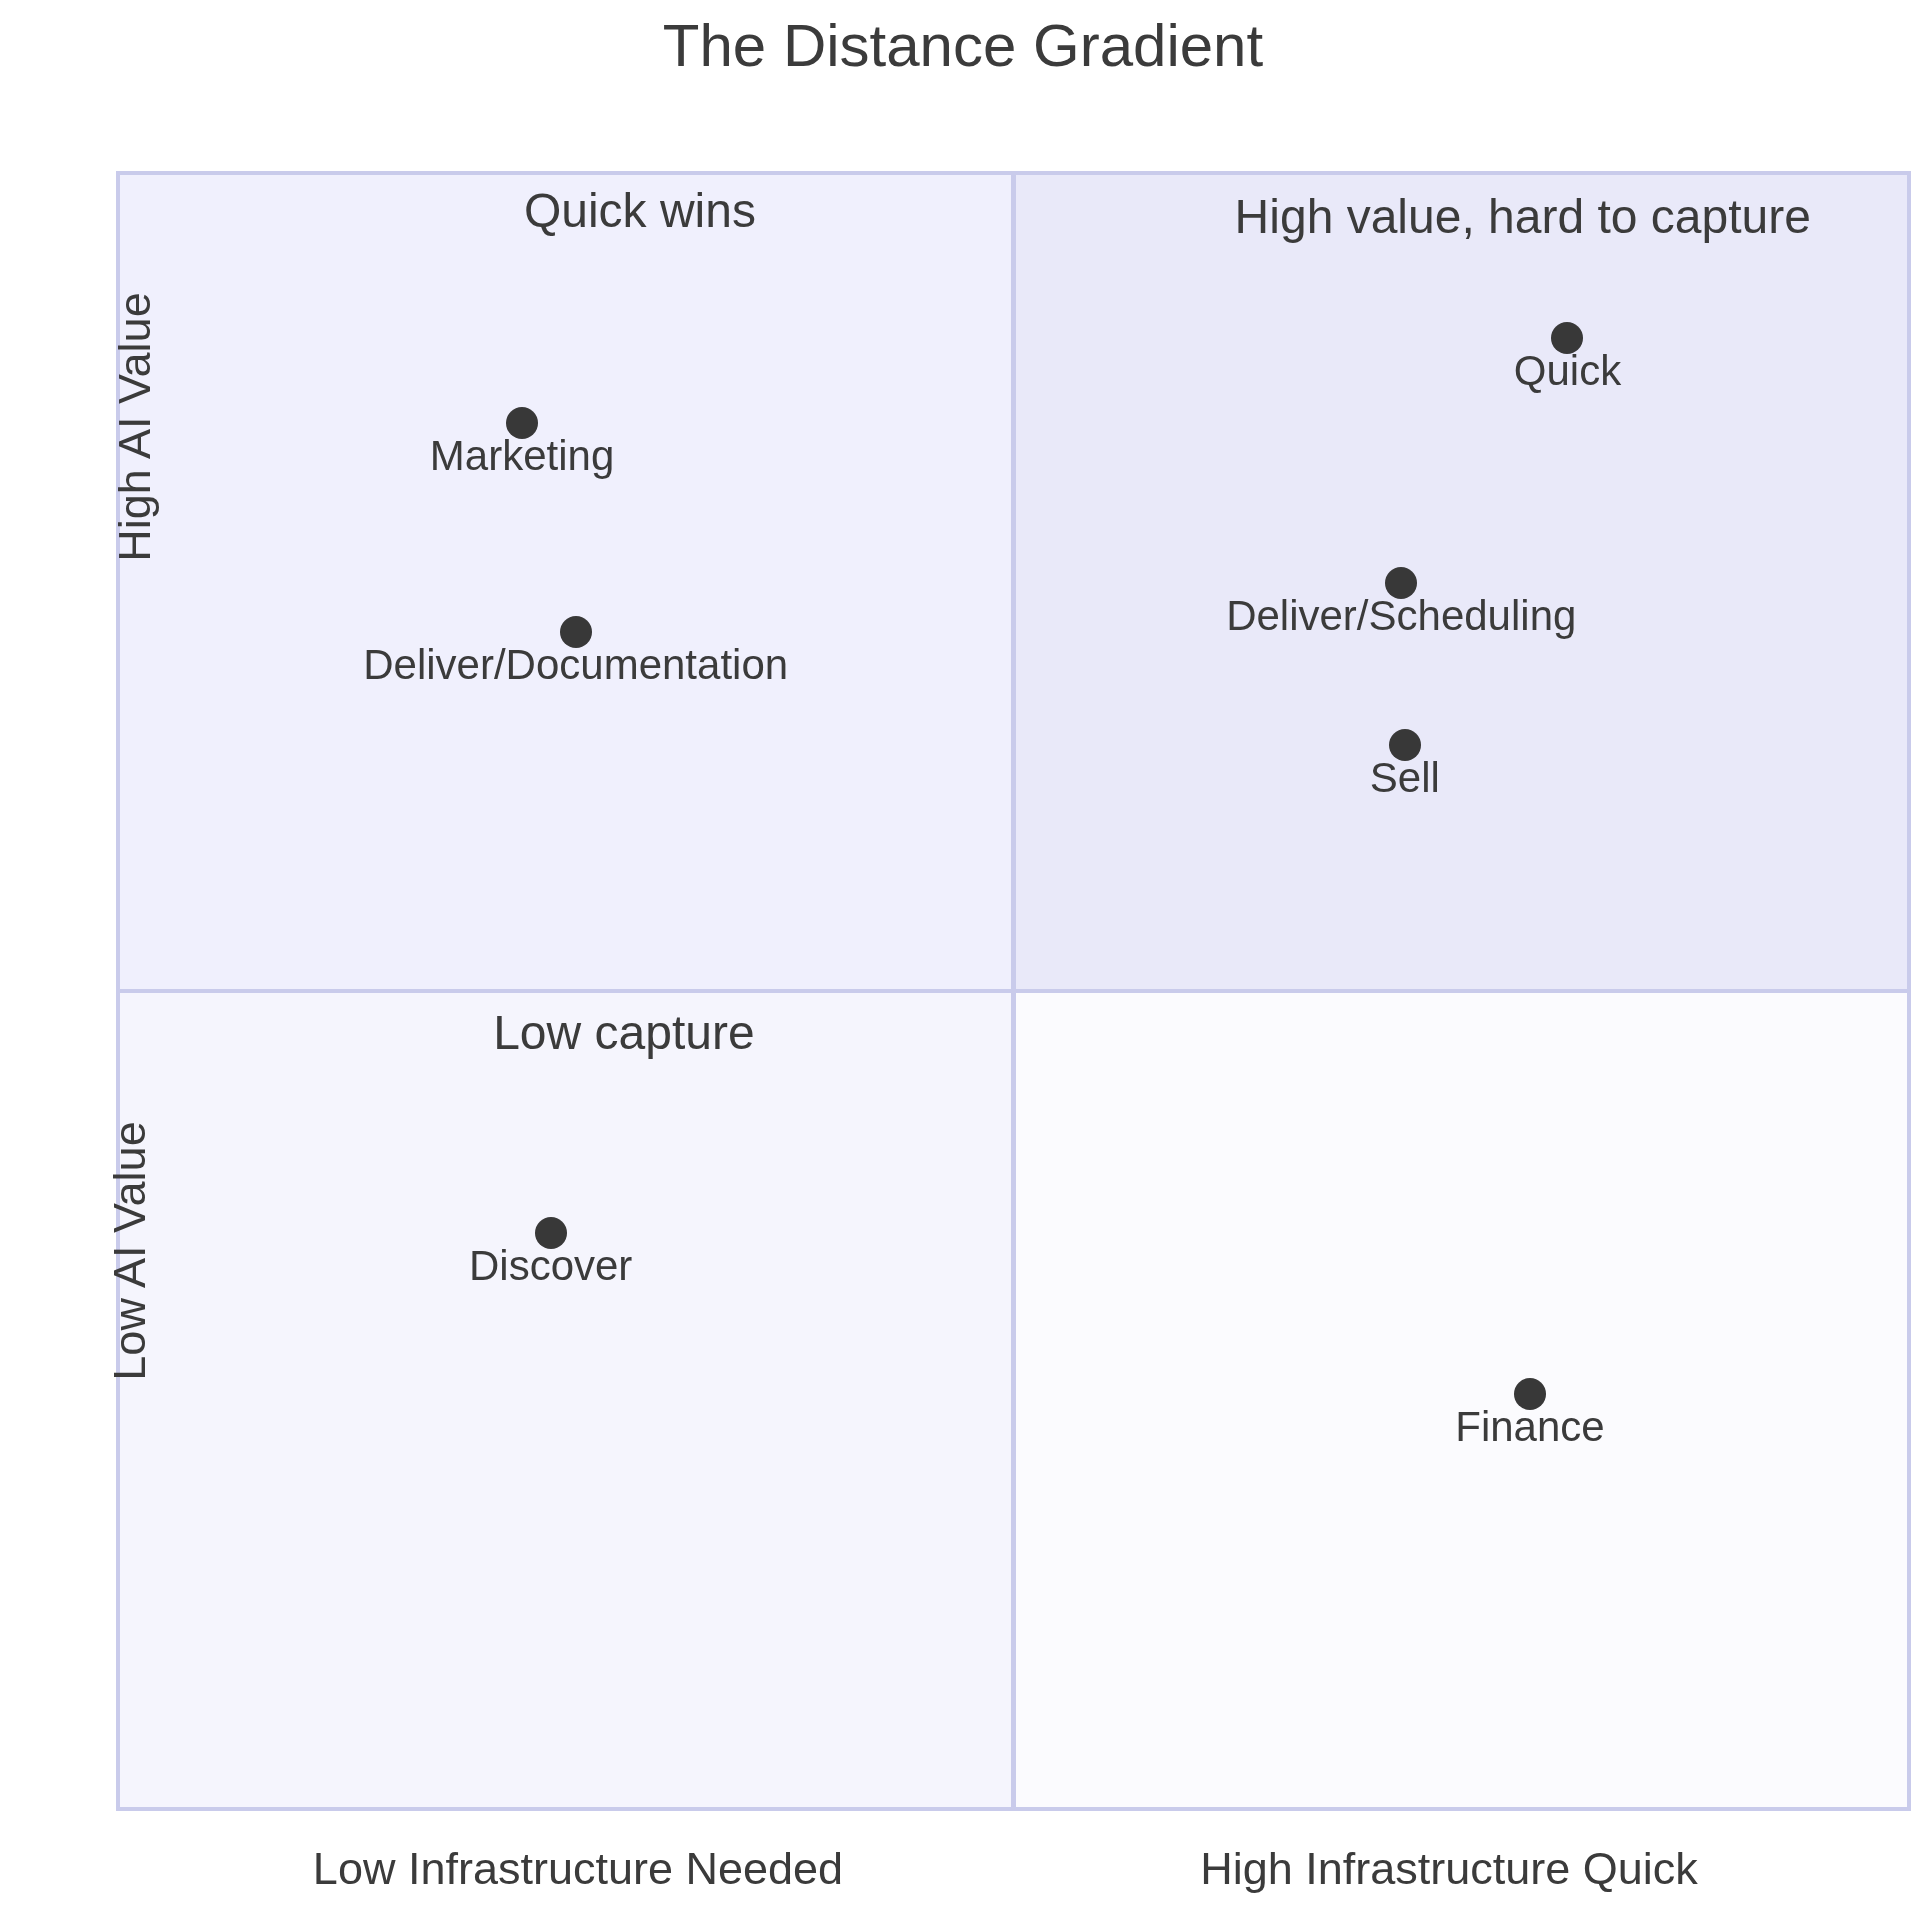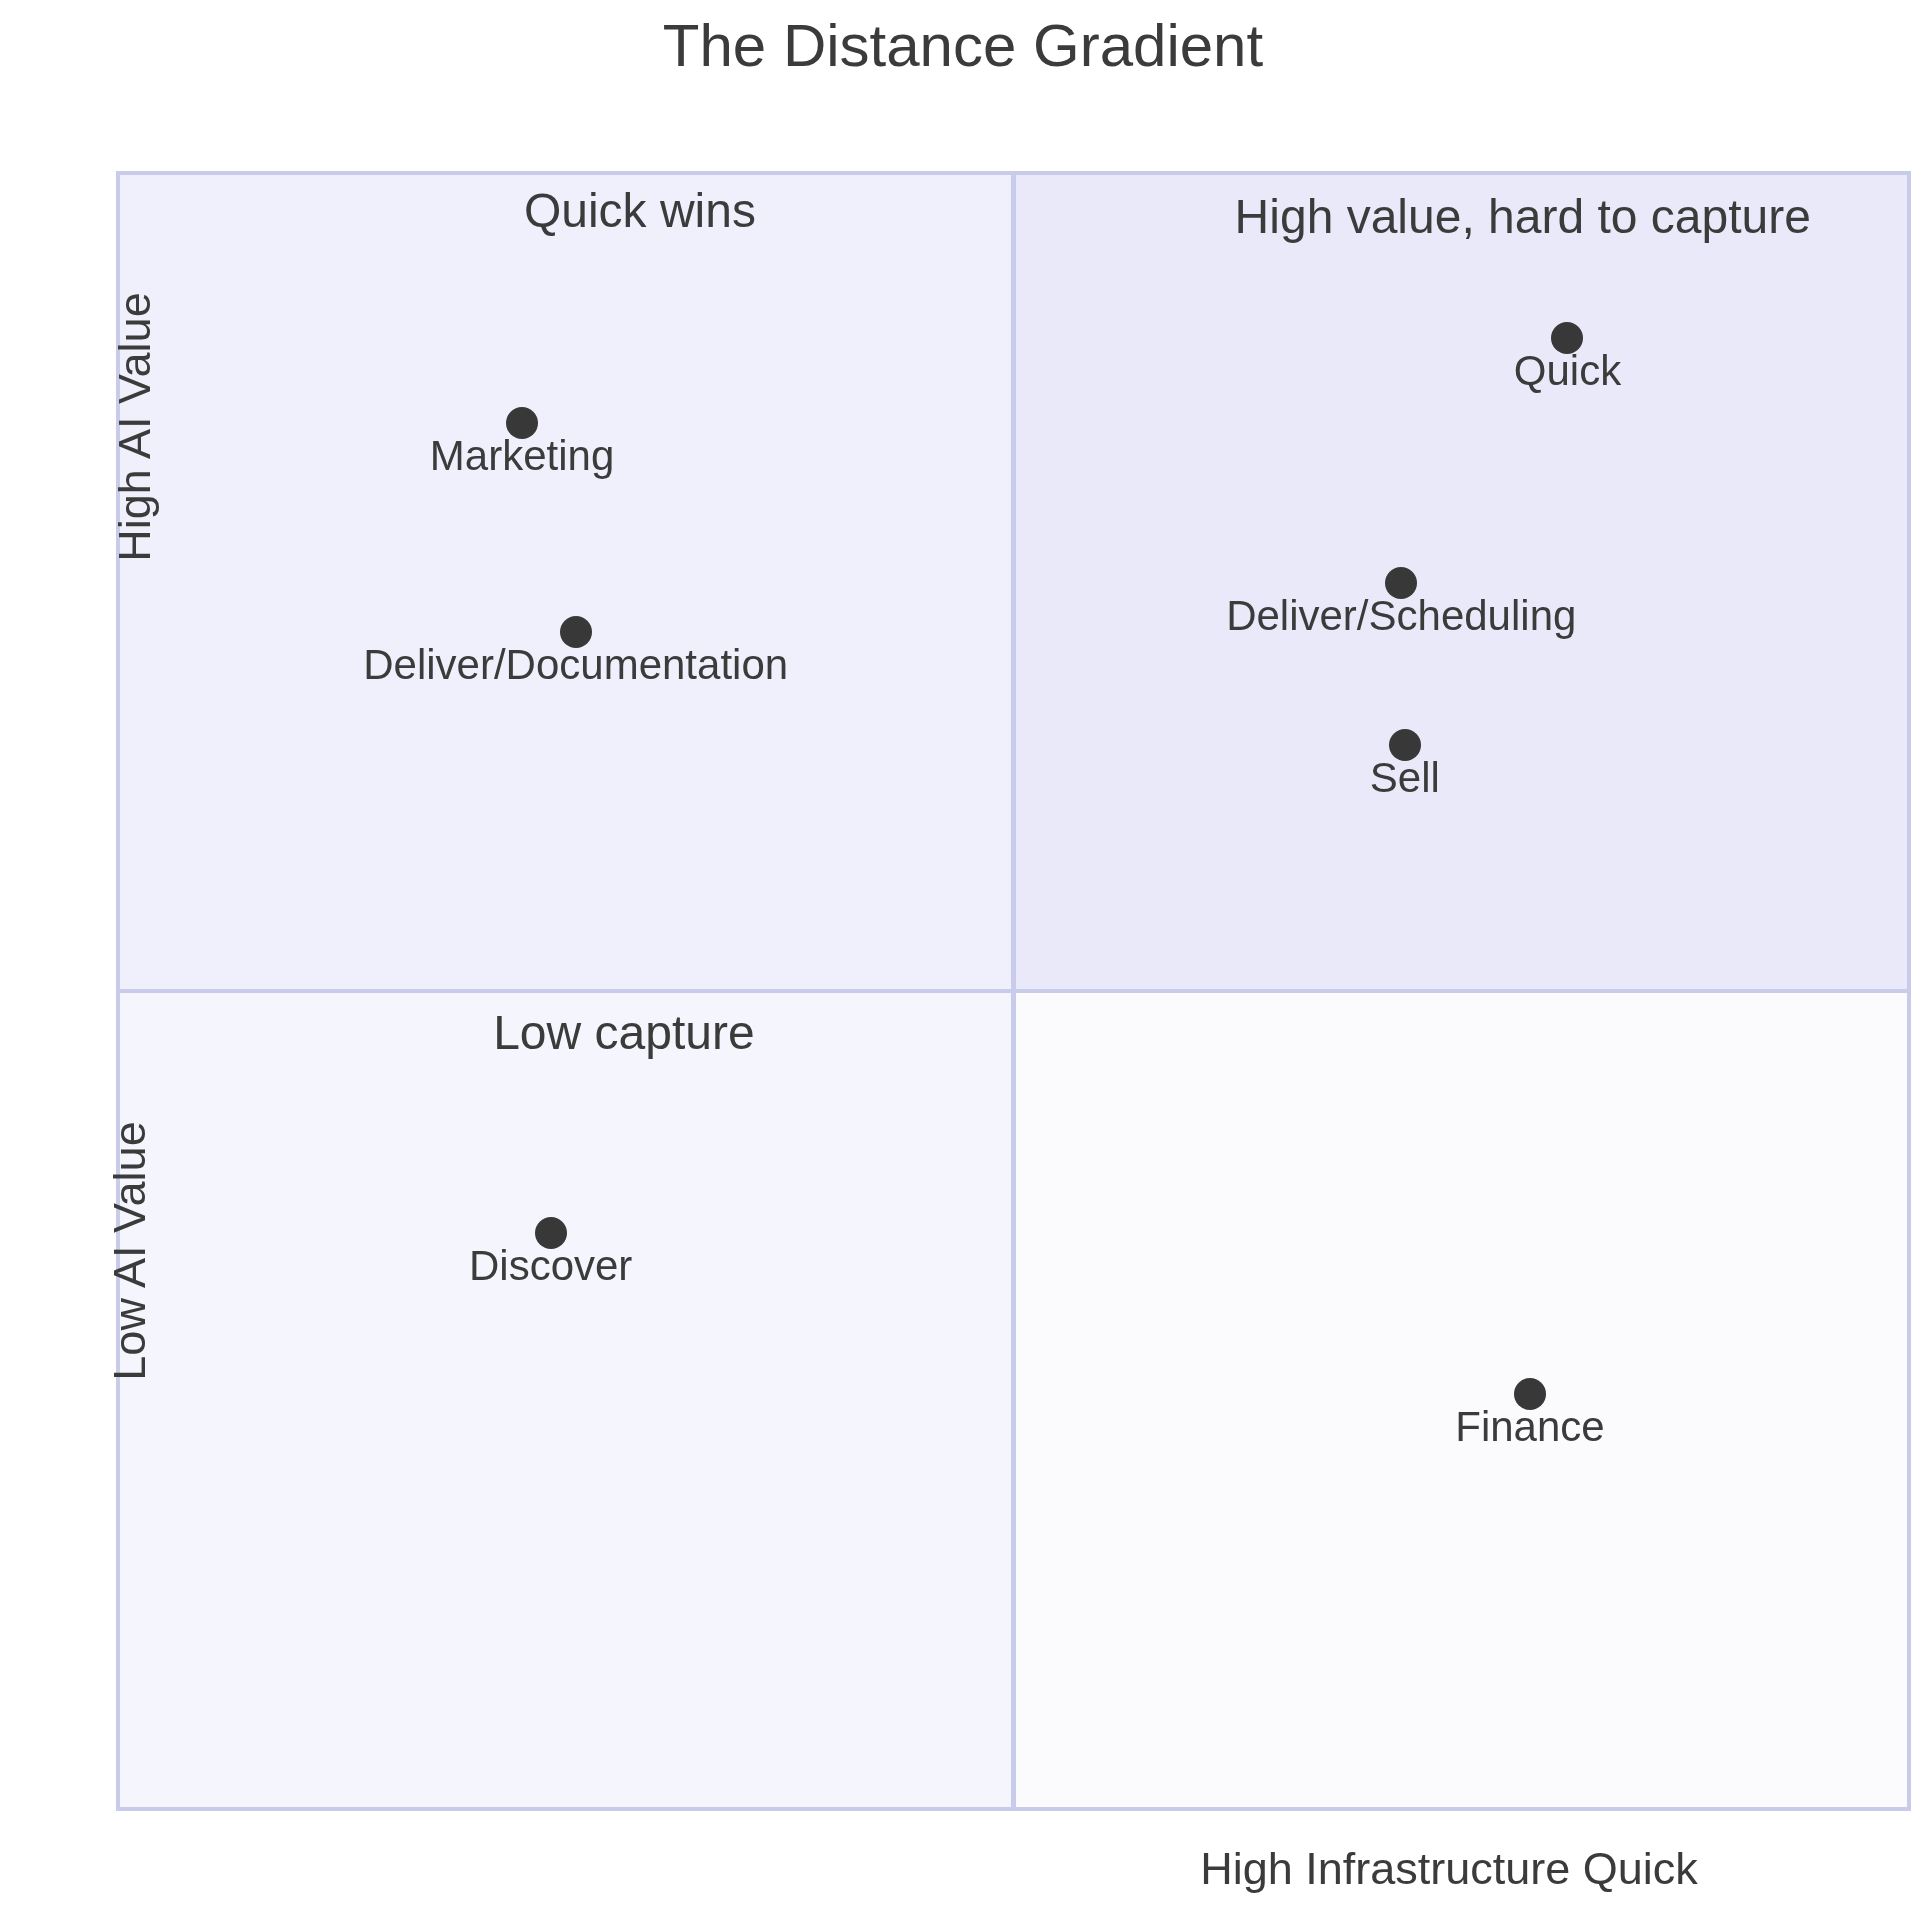--- a/index.html
+++ b/index.html
@@ -206,16 +206,17 @@
 
   </div>
 
   <div class="y-axis-label" id="y-label-high">
     <span>High AI Value</span>
   </div>
   <div class="y-axis-label" id="y-label-low">
     <span>Low AI Value</span>
   </div>
 
+  <div class="x-axis-label" id="x-label-low">Low Infrastructure Needed</div>
   <div class="x-axis-label" id="x-label-high">High Infrastructure Quick</div>
 
 </div>
 
 
 </body></html>

